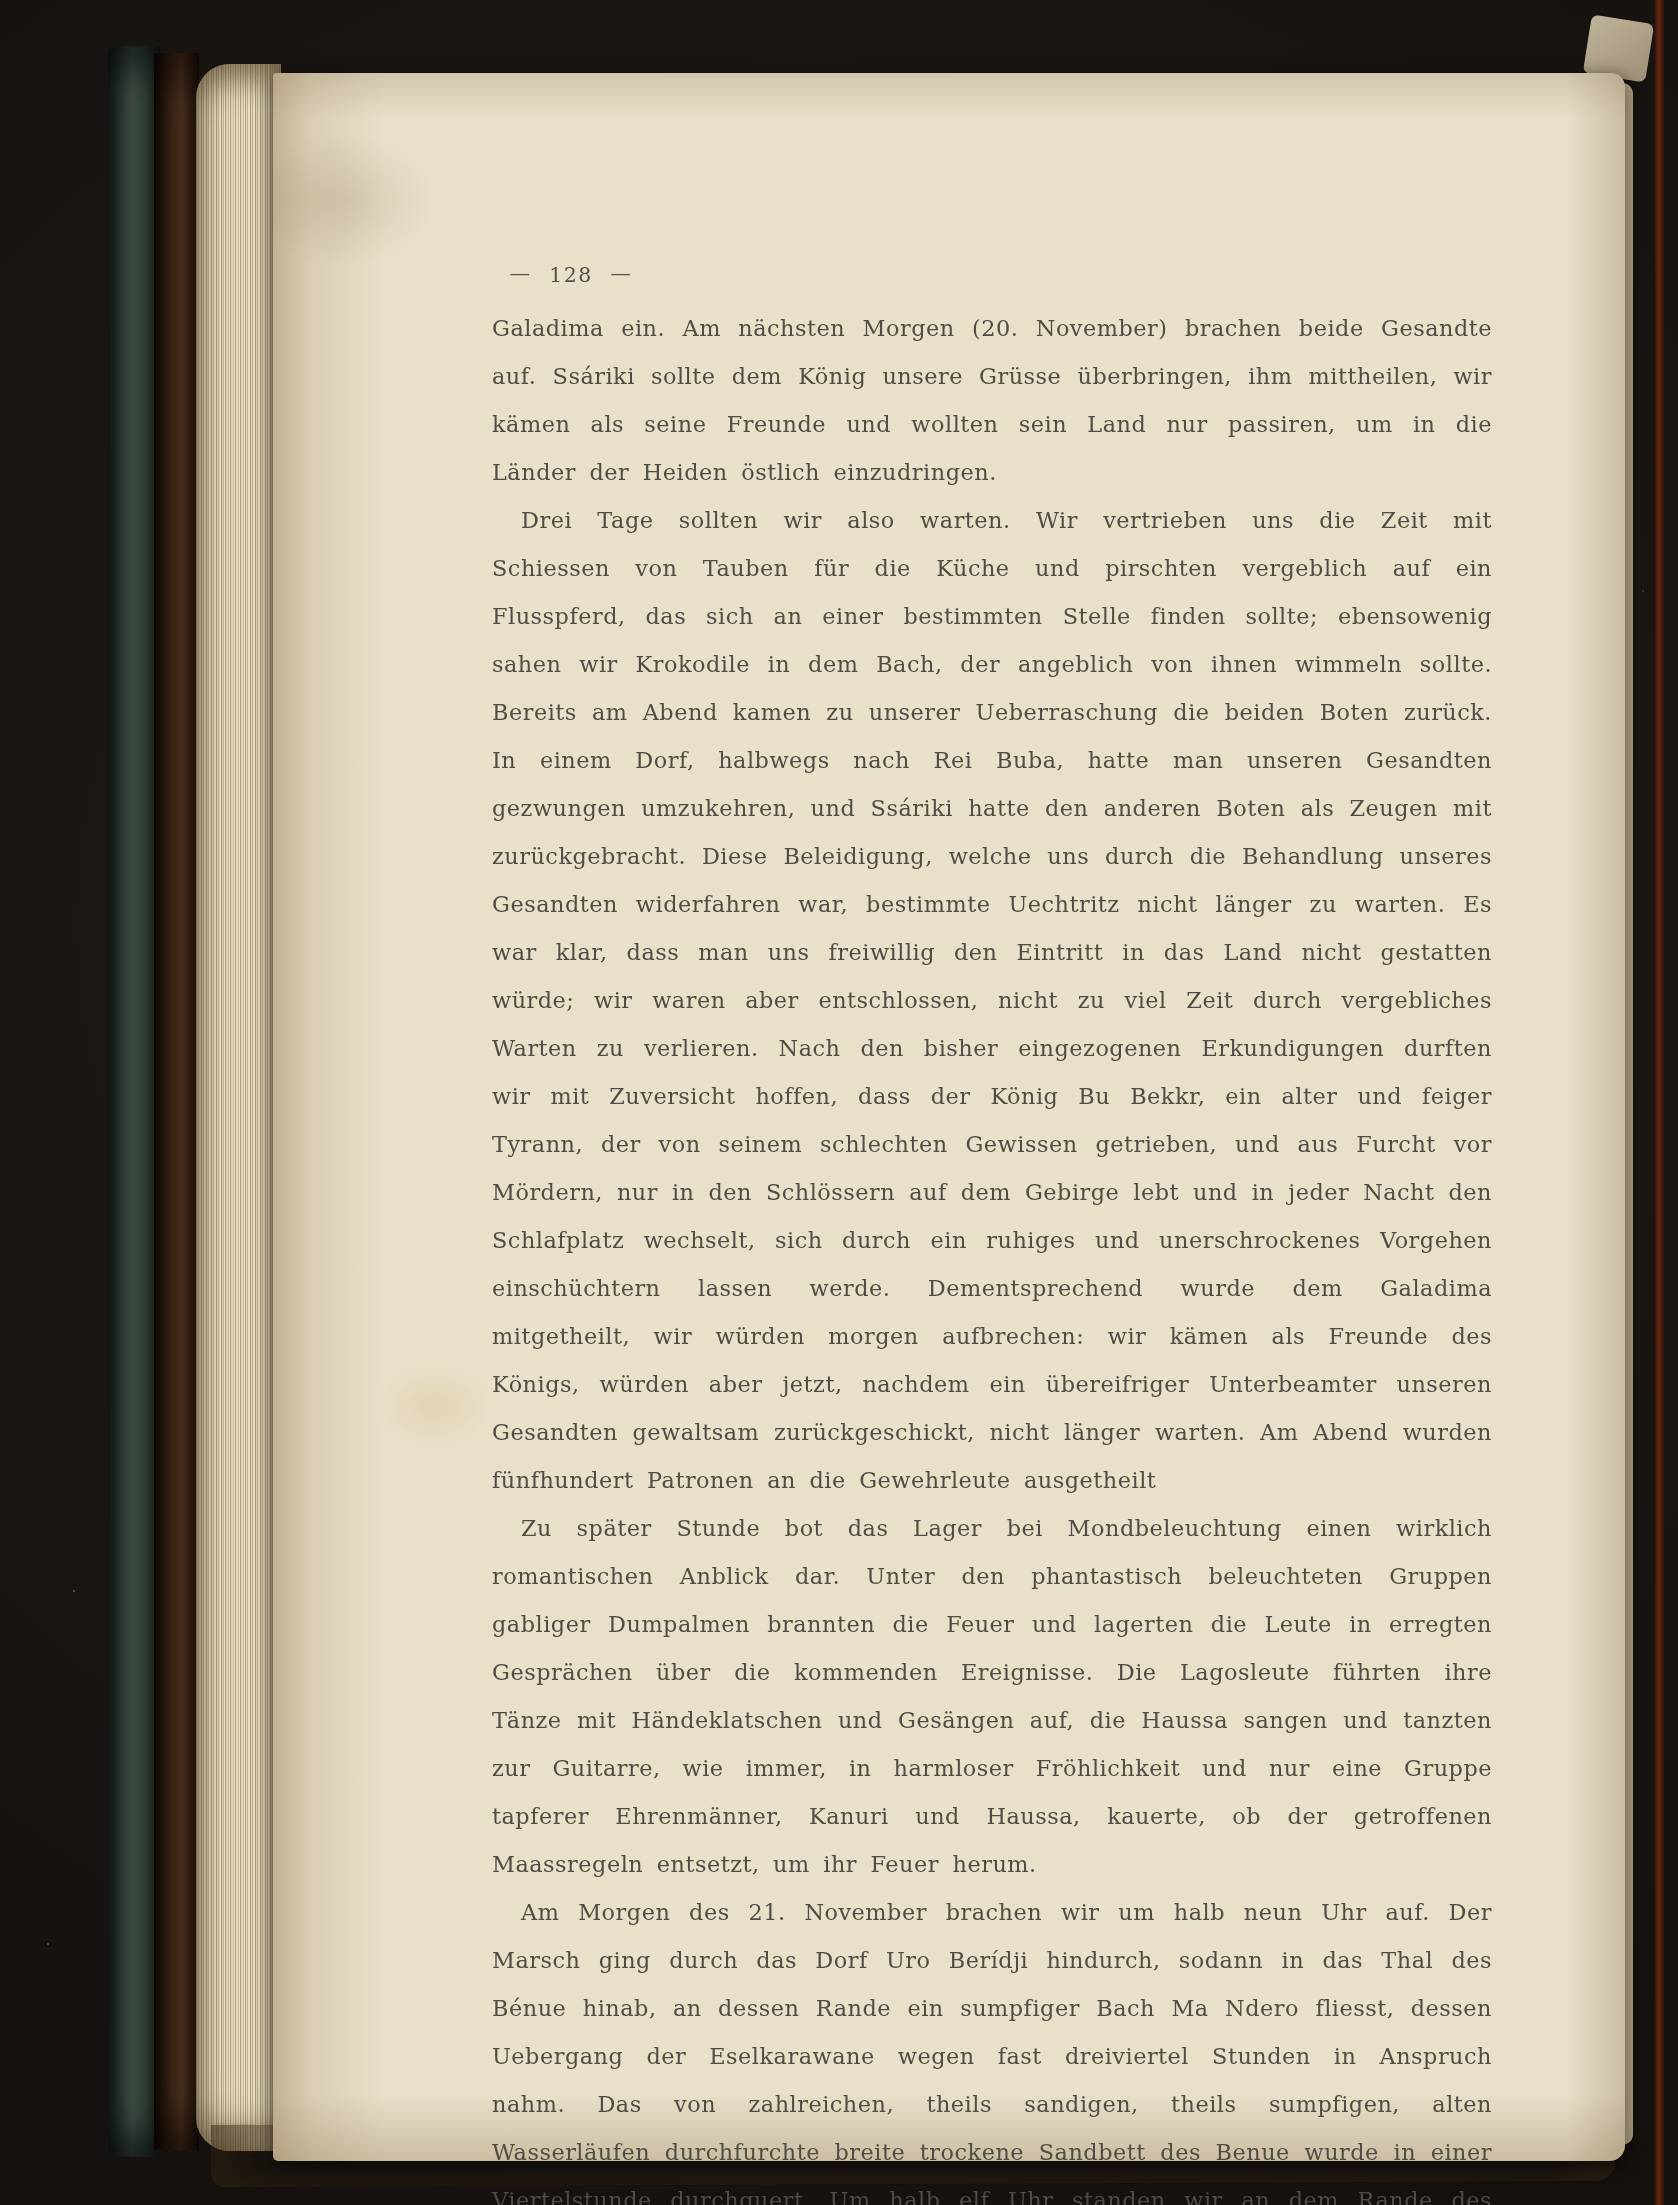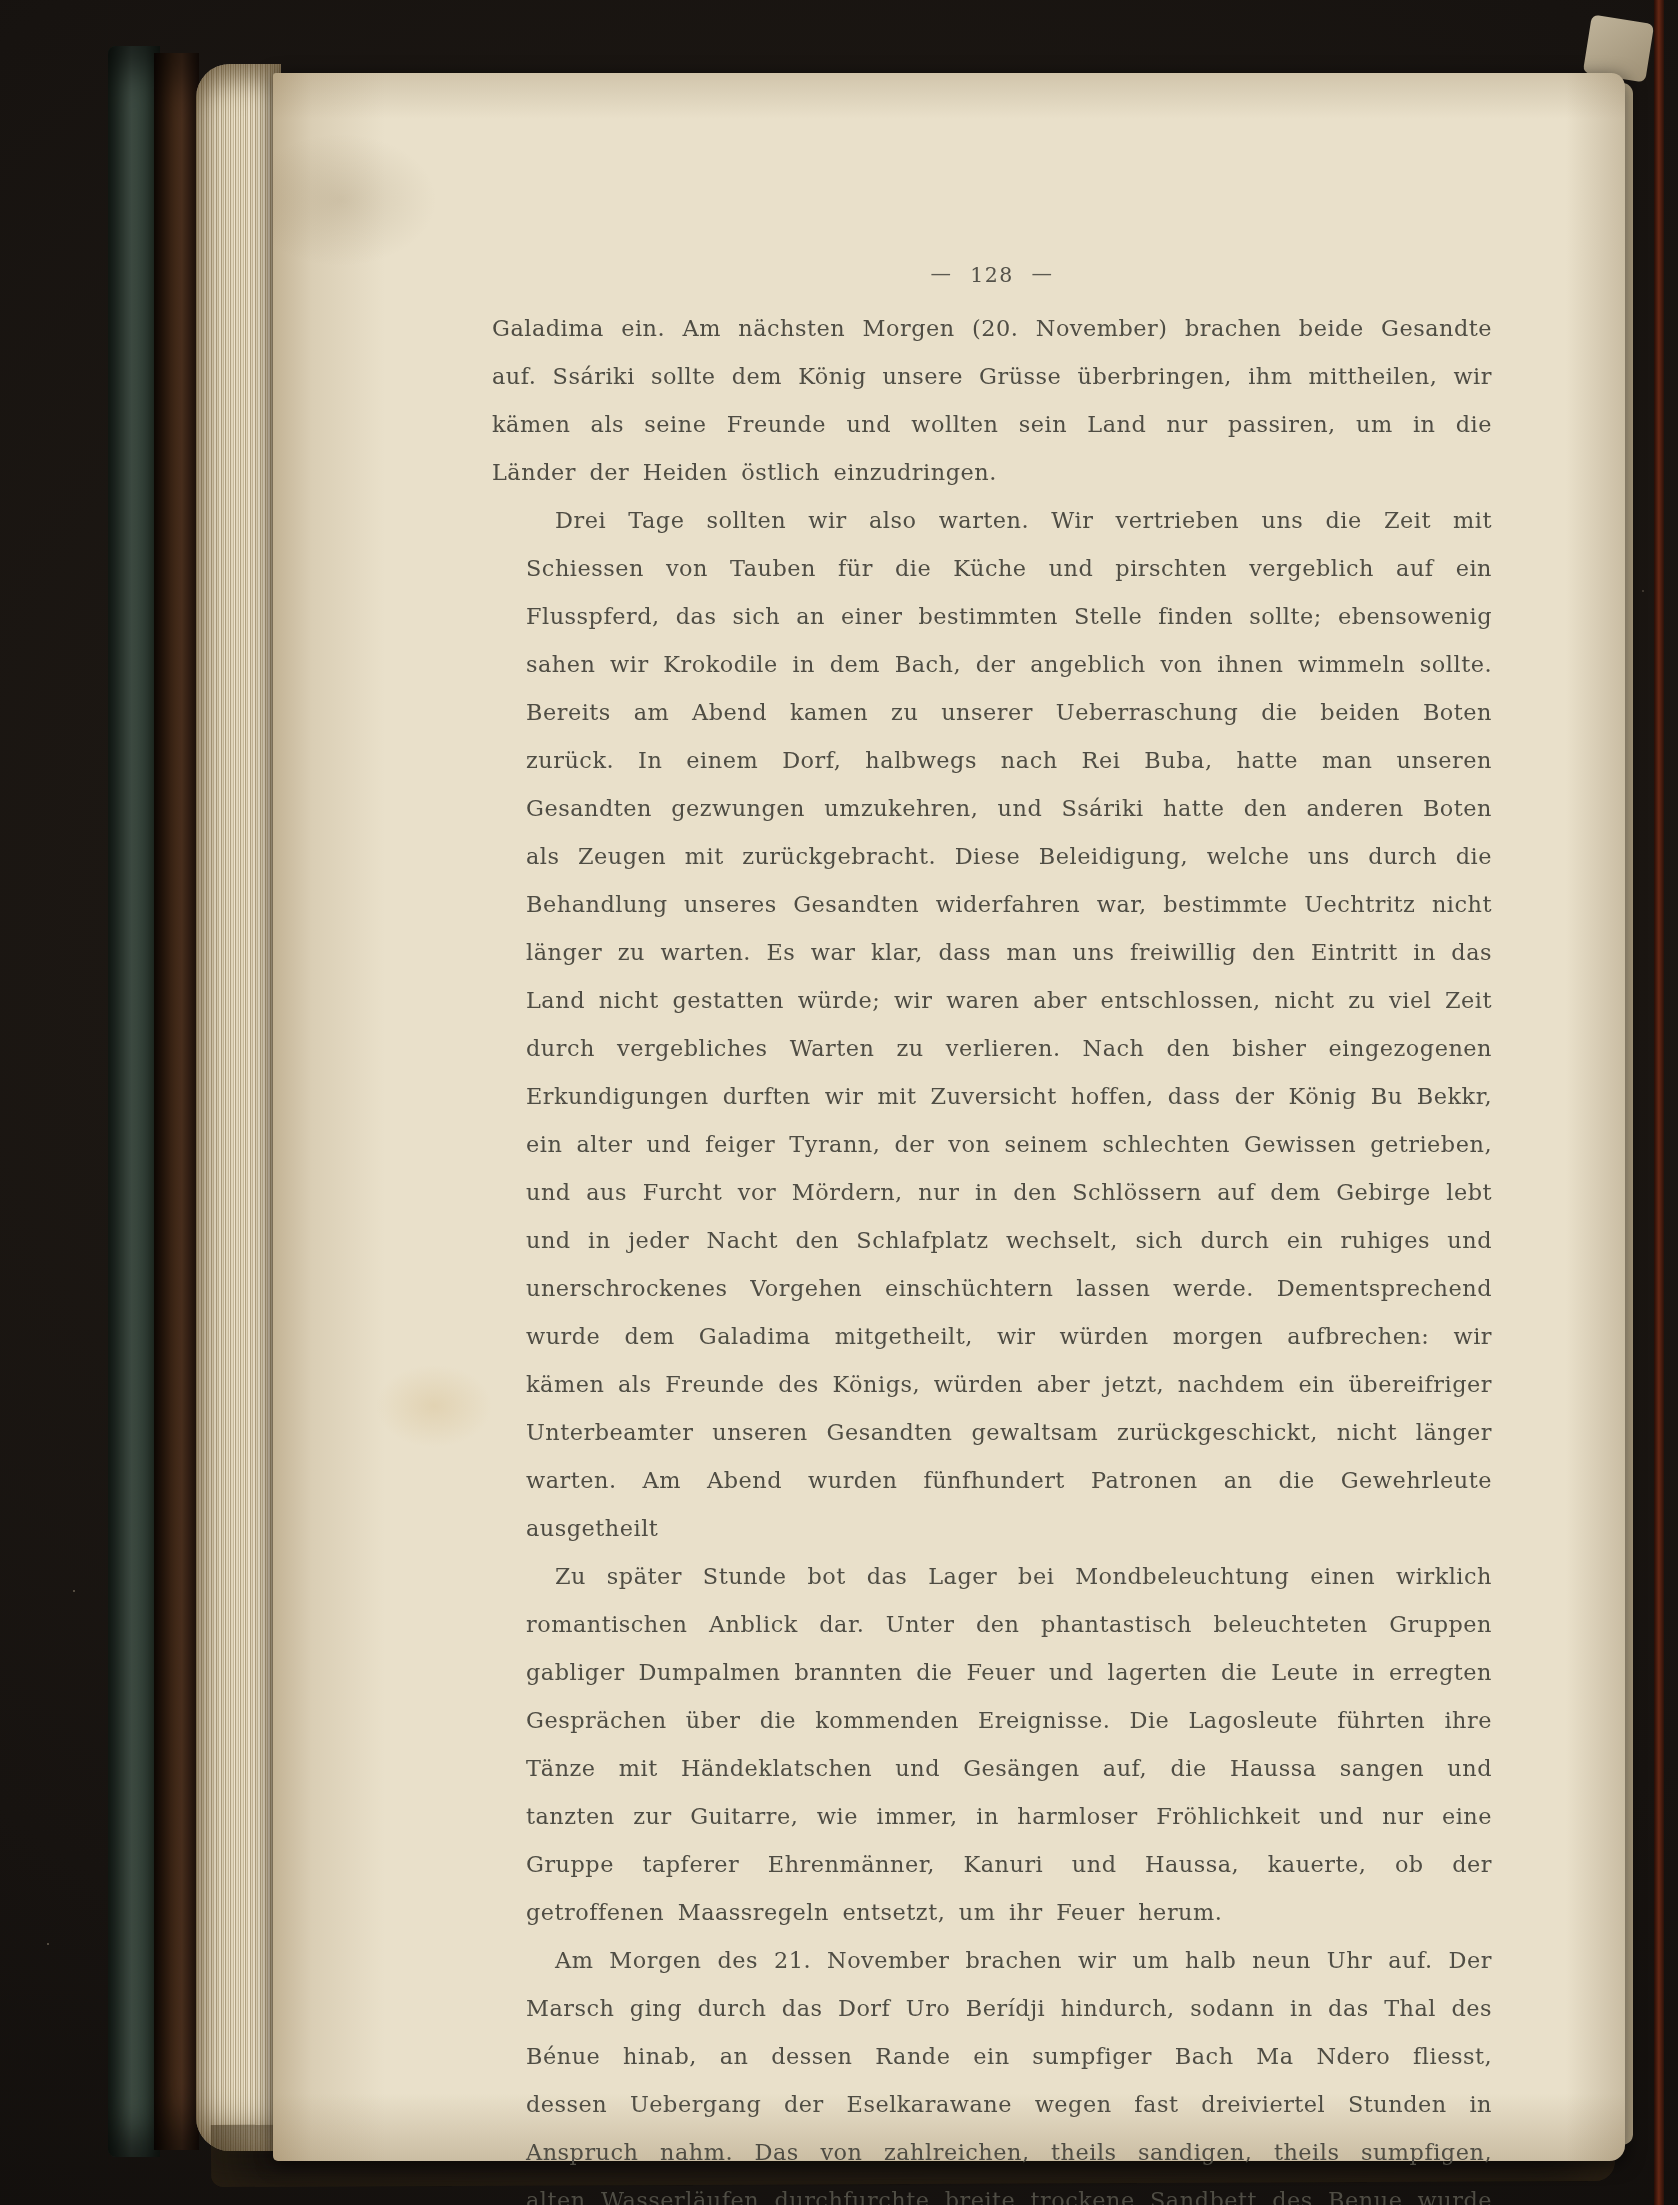--- a/index.html
+++ b/index.html
@@ -96,37 +96,36 @@
     box-shadow: 1.5px 3.9px 16.6px rgba(0,0,0,0.55);
   }
   .page-inner {
     position: absolute;
     left: 219px; top: 0;
     width: 1000px;
     color: #4f4d44;
   }
   .page-number {
     margin-top: 190px;
-    text-align: center;
     font-size: 20.5px;
     letter-spacing: 1.5px;
     color: #54524a;
   }
   .page-number .dash { margin: 0 17.6px; position: relative; top: -2px; color: #5c5a51; }
   .text {
     margin-top: 16.6px;
     font-size: 22.4px;
     line-height: 48px;
     text-align: justify;
     letter-spacing: 0.5px;
     word-spacing: 5.9px;
     color: #4f4d44;
   }
   .text p { margin: 0; }
-  .text p.indent { text-indent: 29px; margin-left: 34px; }
+  .text p.indent { text-indent: 29px; }
 </style>
 </head>
 <body>
 
 <div class="scene">
 
   <div class="cover-edge"></div>
   <div class="spine"></div>
   <div class="stack-left"></div>
   <div class="stack-bottom"></div>

